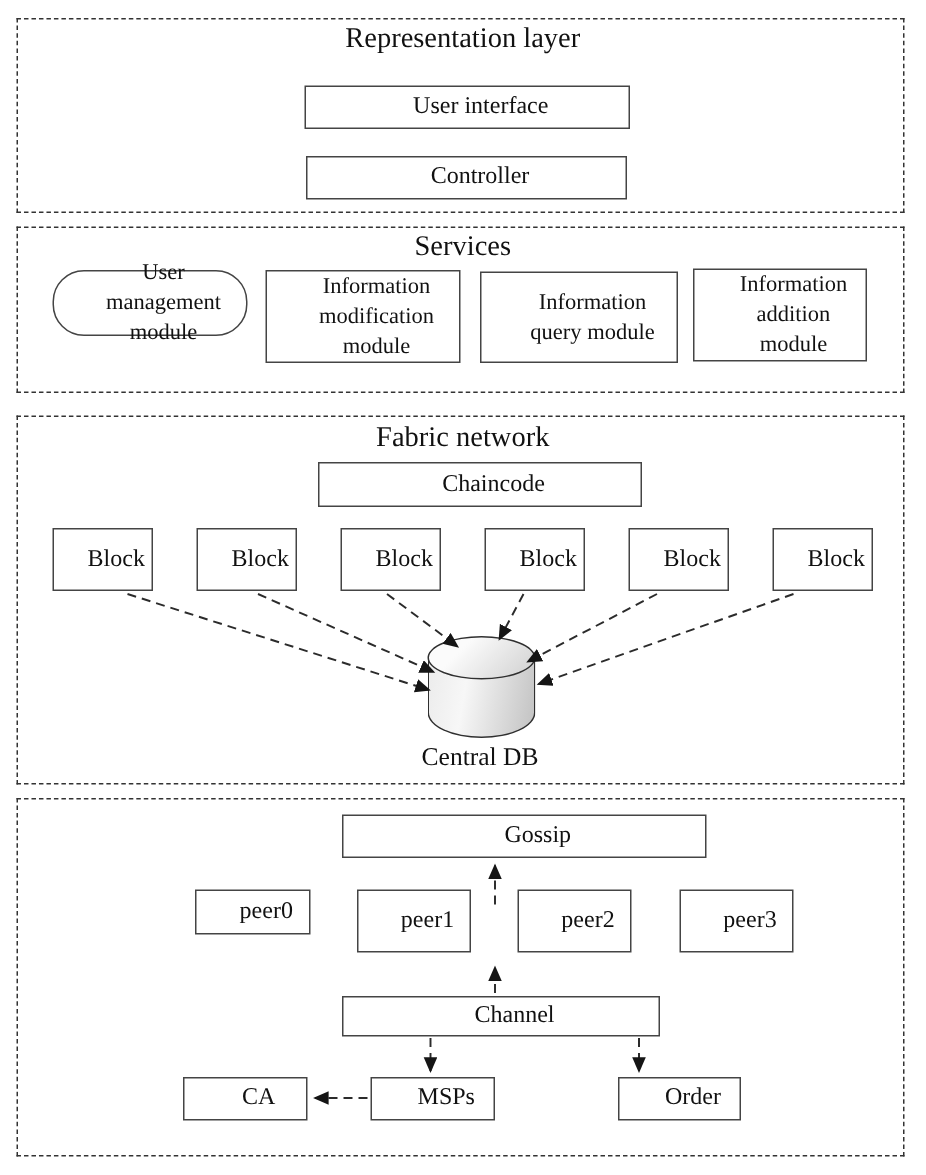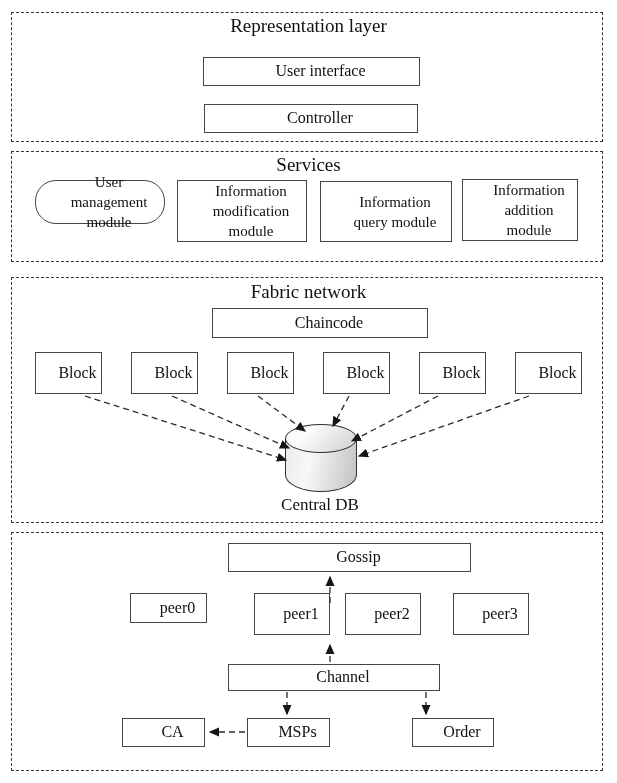--- a/index.html
+++ b/index.html
@@ -129,21 +129,21 @@
   </div>
   <div class="db-label">Central DB</div>
 
   <div class="box" style="left:228px;top:543px;width:243px;height:29px;">
     <span>Gossip</span>
   </div>
 
   <div class="box" style="left:130px;top:593px;width:77px;height:30px;">
     <span>peer0</span>
   </div>
-  <div class="box" style="left:238px;top:593px;width:76px;height:42px;margin-left:16px;">
+  <div class="box" style="left:238px;top:593px;width:76px;height:42px;">
     <span>peer1</span>
   </div>
   <div class="box" style="left:345px;top:593px;width:76px;height:42px;">
     <span>peer2</span>
   </div>
   <div class="box" style="left:453px;top:593px;width:76px;height:42px;">
     <span>peer3</span>
   </div>
 
   <div class="box" style="left:228px;top:664px;width:212px;height:27px;">

